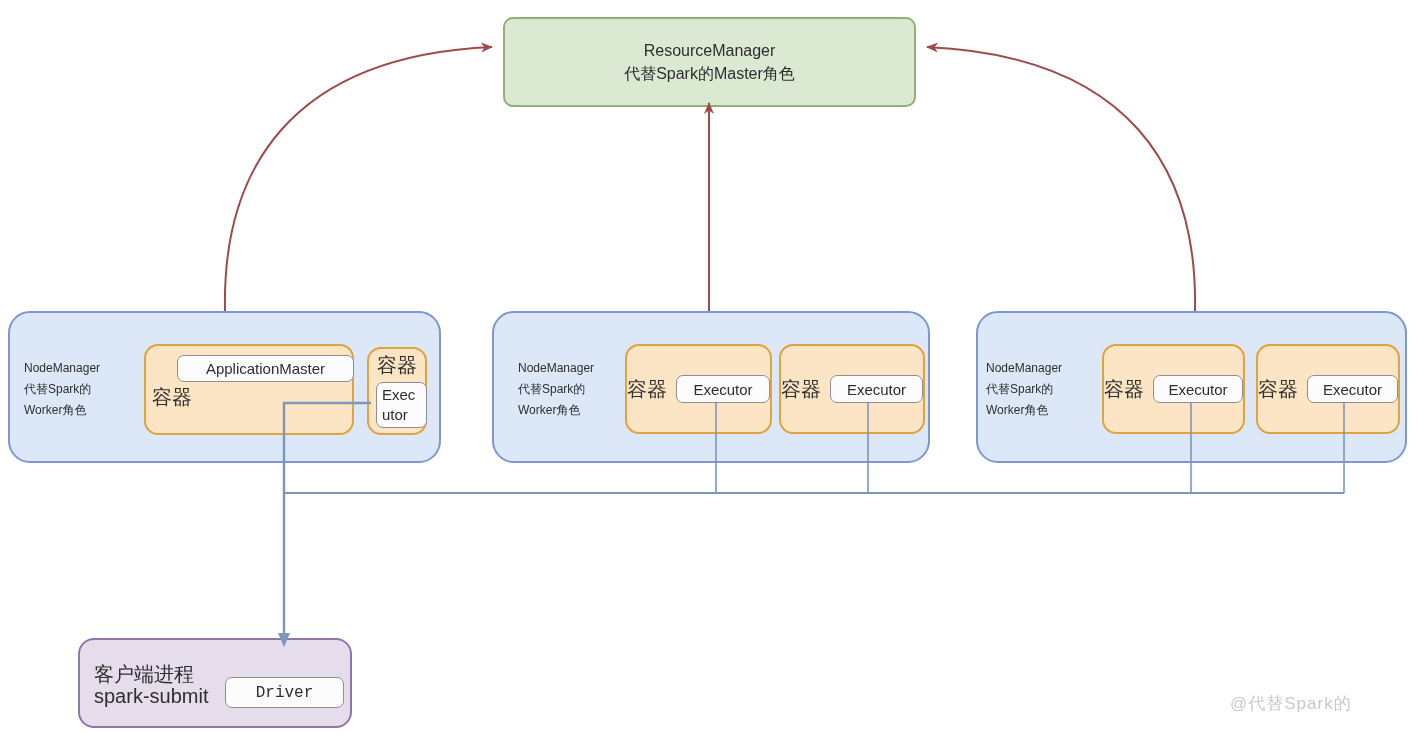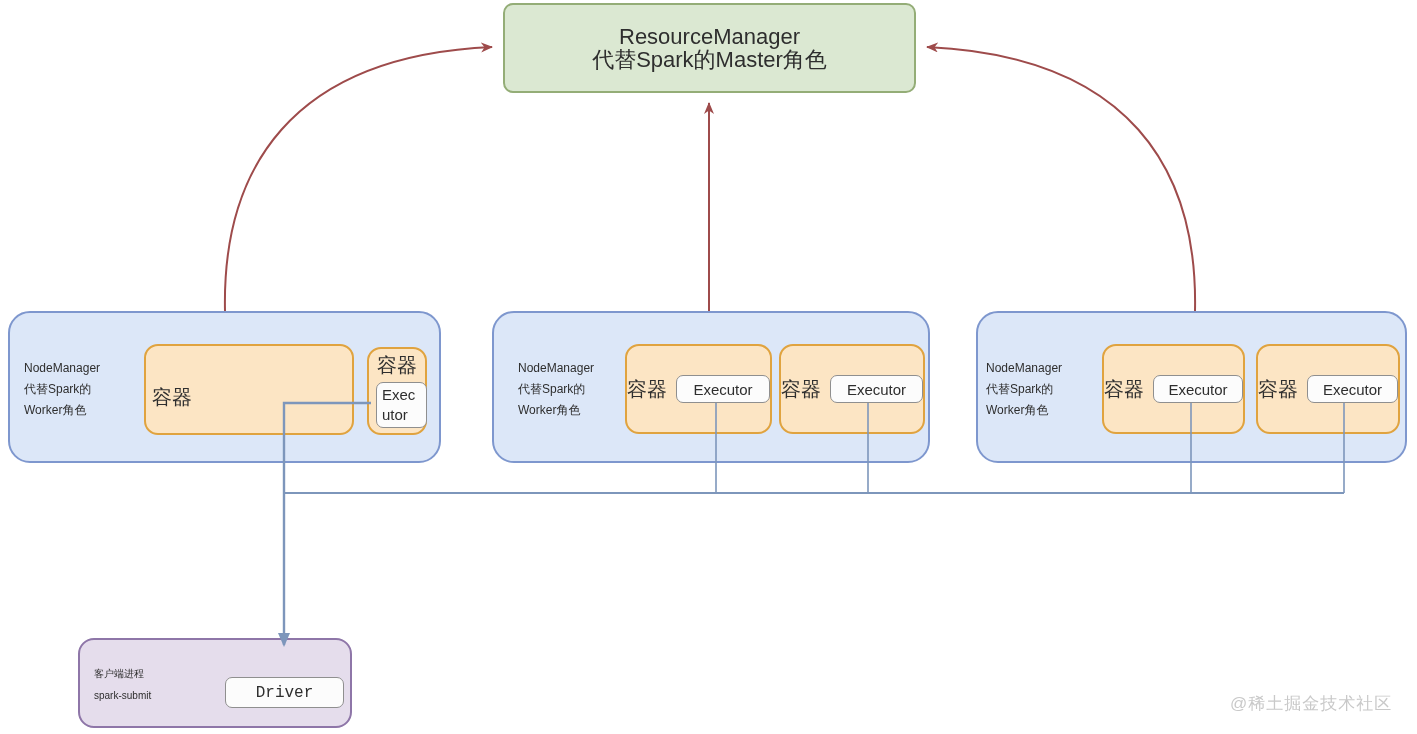--- a/index.html
+++ b/index.html
@@ -9,24 +9,24 @@
     --purple_fill:#E5DDEC;--purple_border:#8E76A8;
     --box_fill:#FCFCFC;   --box_border:#8F8F8F;
     --arrow_red:#9E4B4B;  --arrow_blue:#7D96BB;
     --text:#2E2E2E;       --watermark:#C9C9C9;
   }
   *{margin:0;padding:0;box-sizing:border-box;}
   body{background:#fff;font-family:"Liberation Sans","DejaVu Sans",sans-serif;color:var(--text);}
   .stage{position:relative;width:1417px;height:734px;background:#ffffff;overflow:hidden;}
   .svg-layer{position:absolute;left:0;top:0;width:1417px;height:734px;pointer-events:none;z-index:10;}
 
-  .rm-box{position:absolute;left:503px;top:3px;width:413px;height:90px;
+  .rm-box{position:absolute;left:503px;top:17px;width:413px;height:90px;
     background:var(--green_fill);border:2px solid var(--green_border);border-radius:10px;
     display:flex;flex-direction:column;align-items:center;justify-content:center;gap:3px;
-    font-size:22px;line-height:20px;}
+    font-size:16px;line-height:20px;}
   .nm-box{position:absolute;top:311px;height:152px;
     background:var(--blue_fill);border:2px solid var(--blue_border);border-radius:22px;}
   .nm1{left:8px;width:433px;}
   .nm2{left:492px;width:438px;}
   .nm3{left:976px;width:431px;}
   .nm-label{position:absolute;left:14px;top:45px;font-size:12px;line-height:21px;white-space:nowrap;}
   .nm2 .nm-label{left:24px;}
   .nm3 .nm-label{left:8px;}
 
   .cont{position:absolute;background:var(--orange_fill);border:2px solid var(--orange_border);
@@ -51,21 +51,21 @@
   .exec-cont{height:90px;top:31px;}
   .exec-cont .cont-row{width:100%;height:100%;}
   .exec-box{width:94px;height:28px;}
   .nm2-c1{left:131px;width:147px;}
   .nm2-c2{left:285px;width:146px;}
   .nm3-c1{left:124px;width:143px;}
   .nm3-c2{left:278px;width:144px;}
 
   .client-box{position:absolute;left:78px;top:638px;width:274px;height:90px;
     background:var(--purple_fill);border:2px solid var(--purple_border);border-radius:16px;}
-  .client-label{position:absolute;left:14px;top:23px;font-size:10px;line-height:22px;white-space:nowrap;}
+  .client-label{position:absolute;left:14px;top:23px;font-size:20px;line-height:22px;white-space:nowrap;}
   .driver-box{position:absolute;left:145px;top:37px;width:119px;height:31px;font-size:16px;font-family:Liberation Mono, monospace;}
 
   .watermark{position:absolute;left:1230px;top:692px;font-size:17px;color:var(--watermark);
     letter-spacing:1px;white-space:nowrap;}
 </style>
 </head>
 <body>
 
 <div class="stage">
 
@@ -74,20 +74,23 @@
     <div>代替Spark的Master角色</div>
   </div>
 
   <div class="nm-box nm1">
     <div class="nm-label">
       <div>NodeManager</div>
       <div>代替Spark的</div>
       <div>Worker角色</div>
     </div>
     <div class="cont nm1-c1">
+      <div class="white-box am-box">
+        <span>ApplicationMaster</span>
+      </div>
       <span class="cont-label">容器</span>
     </div>
     <div class="cont nm1-c2">
       <span class="cont-label">容器</span>
       <div class="white-box exec-small">
         <span>Executor</span>
       </div>
     </div>
   </div>
 
@@ -142,21 +145,21 @@
   <div class="client-box">
     <div class="client-label">
       <div>客户端进程</div>
       <div>spark-submit</div>
     </div>
     <div class="white-box driver-box">
       <span>Driver</span>
     </div>
   </div>
 
-  <div class="watermark">@稀土掘金技术社区</div>
+  <div class="watermark">@代替Spark的</div>
 
   <svg class="svg-layer" viewBox="0 0 1417 734">
     <defs>
       <marker id="redArrow" markerWidth="16" markerHeight="14" refX="11" refY="5" orient="auto" markerUnits="userSpaceOnUse">
         <path d="M0,0 L12,5 L0,10 L3.5,5 Z" fill="#9E4B4B"></path>
       </marker>
       <marker id="blueArrow" markerWidth="18" markerHeight="16" refX="12" refY="6" orient="auto" markerUnits="userSpaceOnUse">
         <path d="M0,0 L14,6 L0,12 Z" fill="#7D96BB"></path>
       </marker>
     </defs>

